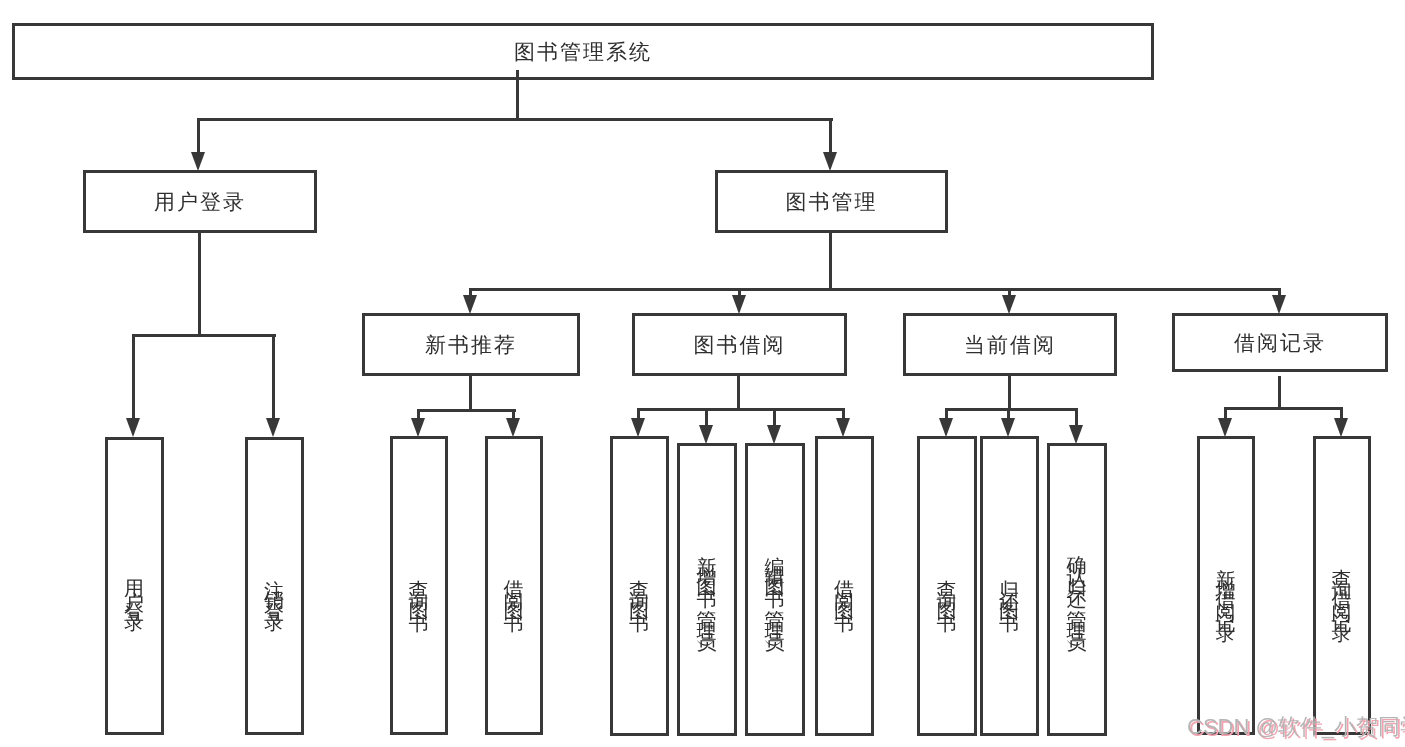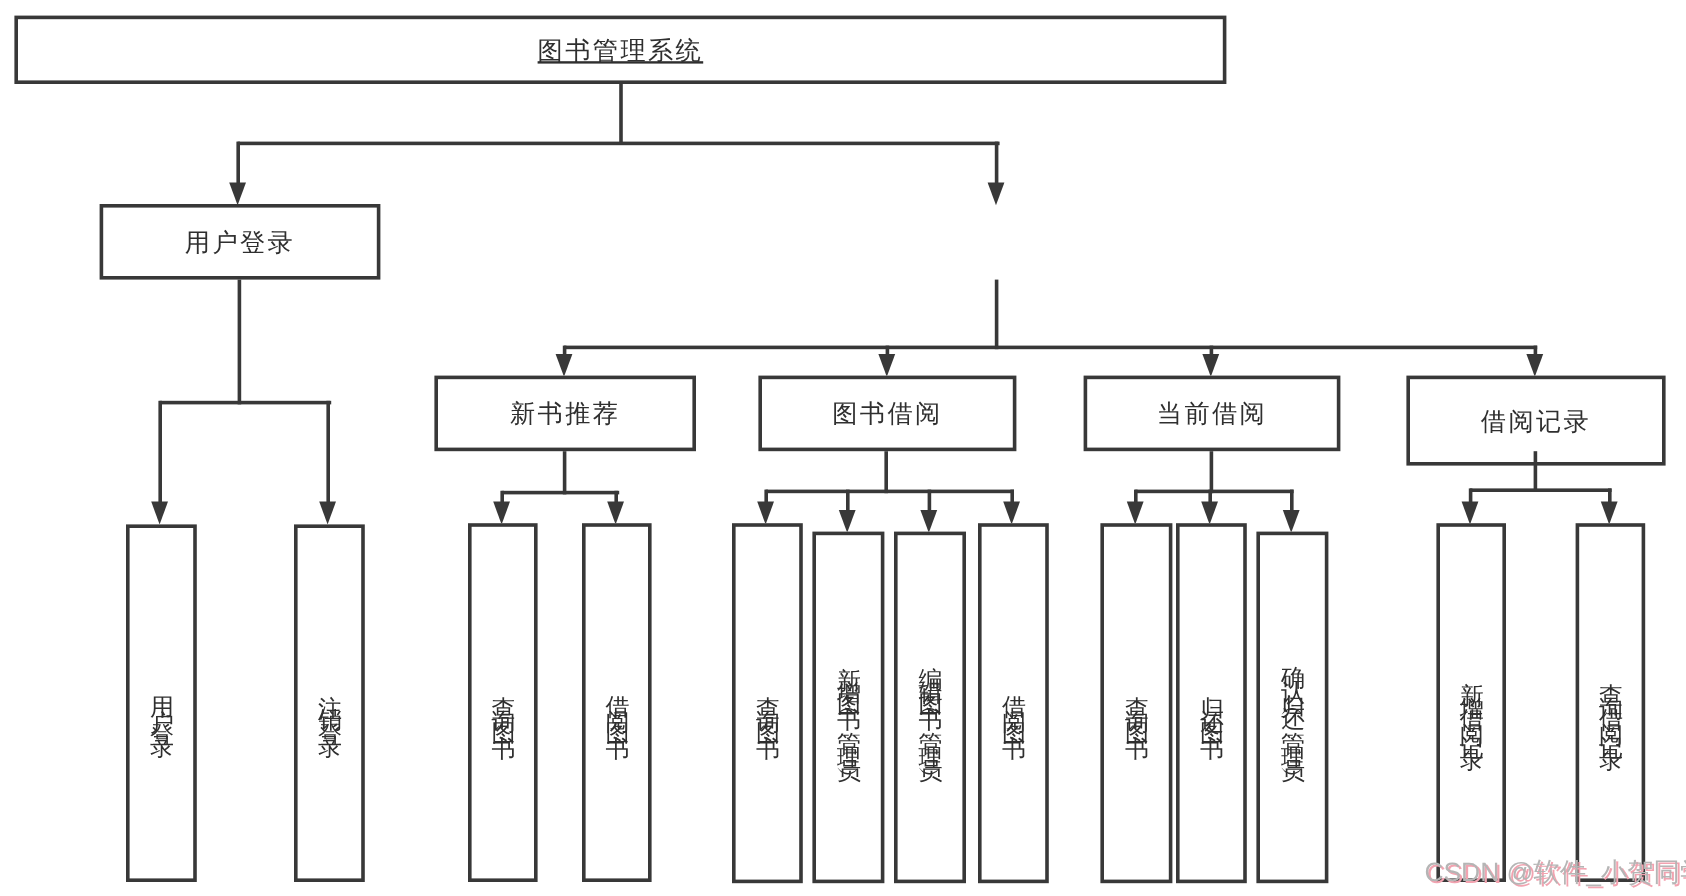--- a/index.html
+++ b/index.html
@@ -53,30 +53,31 @@
     font-size: 22px;
     z-index: 5;
     white-space: nowrap;
   }
 </style>
 </head>
 <body>
 
 <div class="canvas">
 
-  <div class="box" style="left:12px; top:13px; width:1010px; height:57px;text-decoration:underline;">图书管理系统</div>
+  <div class="box" style="left:12px; top:23px; width:1142px; height:57px;">图书管理系统</div>
 
   <div class="vline" style="left:516px; top:70px; width:3px; height:50px;"></div>
   <div class="hline" style="left:198px; top:118px; width:635px; height:3px;"></div>
   <div class="vline" style="left:197px; top:118px; width:3px; height:36px;"></div>
   <div class="arrow" style="left:191px; top:152px;"></div>
   <div class="vline" style="left:829px; top:118px; width:3px; height:36px;"></div>
   <div class="arrow" style="left:823px; top:152px;"></div>
 
   <div class="box" style="left:83px; top:170px; width:234px; height:63px;">用户登录</div>
+  <div class="box" style="left:715px; top:170px; width:233px; height:63px;">图书管理</div>
 
   <div class="vline" style="left:198px; top:233px; width:3px; height:104px;"></div>
   <div class="hline" style="left:133px; top:334px; width:143px; height:3px;"></div>
   <div class="vline" style="left:132px; top:334px; width:3px; height:86px;"></div>
   <div class="arrow" style="left:126px; top:418px;"></div>
   <div class="vline" style="left:272px; top:334px; width:3px; height:86px;"></div>
   <div class="arrow" style="left:266px; top:418px;"></div>
 
   <div class="vline" style="left:829px; top:233px; width:3px; height:58px;"></div>
   <div class="hline" style="left:470px; top:288px; width:811px; height:3px;"></div>
@@ -85,21 +86,21 @@
   <div class="vline" style="left:738px; top:288px; width:3px; height:10px;"></div>
   <div class="arrow" style="left:732px; top:295px;"></div>
   <div class="vline" style="left:1008px; top:288px; width:3px; height:10px;"></div>
   <div class="arrow" style="left:1002px; top:295px;"></div>
   <div class="vline" style="left:1278px; top:288px; width:3px; height:10px;"></div>
   <div class="arrow" style="left:1272px; top:295px;"></div>
 
   <div class="box" style="left:362px; top:313px; width:218px; height:63px;font-family:Liberation Serif, serif;">新书推荐</div>
   <div class="box" style="left:632px; top:313px; width:215px; height:63px;">图书借阅</div>
   <div class="box" style="left:903px; top:313px; width:214px; height:63px;">当前借阅</div>
-  <div class="box" style="left:1172px; top:313px; width:216px; height:75px;">借阅记录</div>
+  <div class="box" style="left:1172px; top:313px; width:216px; height:59px;">借阅记录</div>
 
   <div class="vline" style="left:469px; top:376px; width:3px; height:36px;"></div>
   <div class="hline" style="left:418px; top:409px; width:98px; height:3px;"></div>
   <div class="vline" style="left:417px; top:409px; width:3px; height:11px;"></div>
   <div class="arrow" style="left:411px; top:418px;"></div>
   <div class="vline" style="left:512px; top:409px; width:3px; height:11px;"></div>
   <div class="arrow" style="left:506px; top:418px;"></div>
 
   <div class="vline" style="left:737px; top:376px; width:3px; height:35px;"></div>
   <div class="hline" style="left:638px; top:408px; width:207px; height:3px;"></div>

